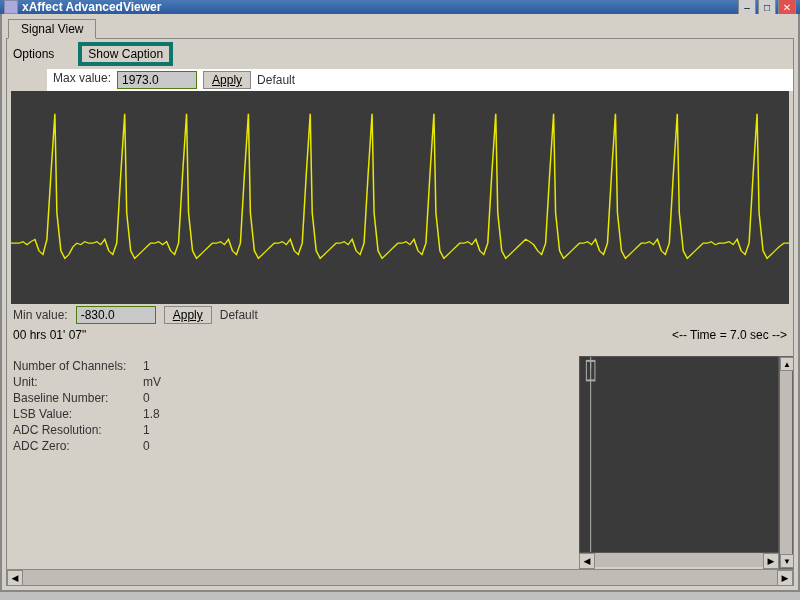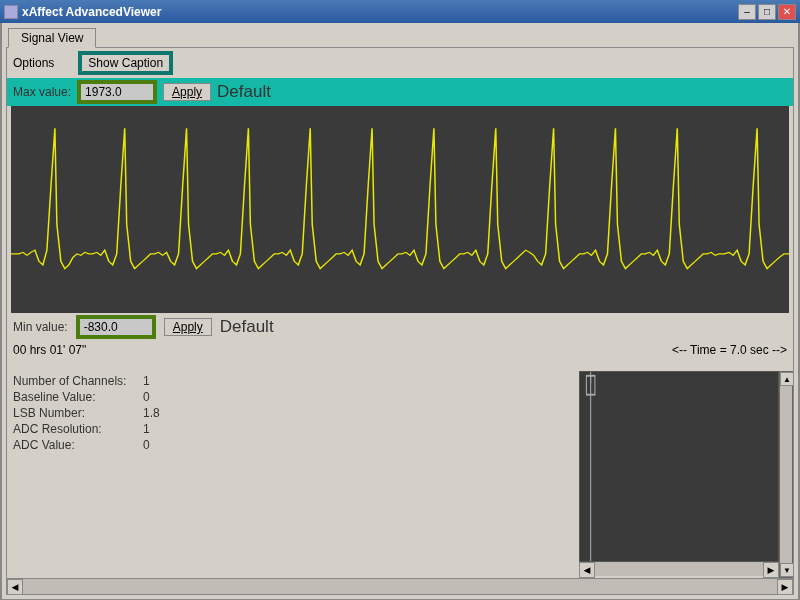--- a/index.html
+++ b/index.html
@@ -5,21 +5,21 @@
     * { box-sizing: border-box; margin: 0; padding: 0; }
     body { width: 800px; height: 600px; overflow: hidden; font-family: 'Segoe UI', Tahoma, sans-serif; font-size: 12px; background: #c0c0c0; }
 
     .title-bar {
       background: linear-gradient(to bottom, #4a7ab5, #2a5a9f);
       color: white;
       display: flex;
       align-items: center;
       justify-content: space-between;
       padding: 2px 4px;
-      height: 23px;
+      height: 14px;
     }
     .title-bar-left { display: flex; align-items: center; gap: 4px; }
     .title-bar-icon { width: 14px; height: 14px; background: #aad; border: 1px solid #88a; display: inline-block; }
     .title-bar-text { font-size: 12px; font-weight: bold; }
     .title-bar-controls { display: flex; gap: 2px; }
     .title-btn {
       width: 18px; height: 16px; border: 1px solid #888; background: #d0d0d0;
       color: black; font-size: 10px; cursor: pointer; display: flex; align-items: center; justify-content: center;
     }
     .title-btn.close { background: #e05050; color: white; }
@@ -75,46 +75,46 @@
     .show-caption-btn {
       border: 4px solid #0f766e;
       background: #d4d0c8;
       padding: 1px 6px;
       cursor: pointer;
       font-size: 12px;
     }
 
     .max-value-bar {
       display: flex;
-      align-items: center;
       padding: 2px 6px;
       gap: 6px;
-      background: #14b8a6;
+      background: #ffffff;
+      margin-left: 40px;
     }
     .value-label { font-size: 12px; color: #333; }
     .value-input {
-      border: 4px solid #4d7c0f;
+      border: 1px solid #4d7c0f;
       background: #c8c8c8;
       padding: 1px 4px;
       width: 80px;
       font-size: 12px;
       color: #000;
     }
     .apply-btn {
       border: 1px solid #888;
       background: #d4d0c8;
       padding: 1px 8px;
       cursor: pointer;
       font-size: 12px;
       text-decoration: underline;
     }
     .default-btn {
       background: none;
       border: none;
-      font-size: 17px;
+      font-size: 12px;
       color: #333;
       cursor: pointer;
     }
 
     .signal-chart {
       flex: 1;
       background: #3a3a3a;
       margin: 0 4px;
       position: relative;
       overflow: hidden;
@@ -314,33 +314,37 @@
     </div>
 
     <div style="display:flex; flex:1; overflow:hidden;margin-top:12px;">
 
       <div class="info-panel" id="info-panel-container">
       <div class="info-row">
     <span class="info-key">Number of Channels:</span>
     <span class="info-val">1</span>
   </div>
           <div class="info-row">
-    <span class="info-key">Baseline Value:</span>
+    <span class="info-key">Unit:</span>
+    <span class="info-val">mV</span>
+  </div>
+          <div class="info-row">
+    <span class="info-key">Baseline Number:</span>
     <span class="info-val">0</span>
   </div>
           <div class="info-row">
-    <span class="info-key">LSB Number:</span>
+    <span class="info-key">LSB Value:</span>
     <span class="info-val">1.8</span>
   </div>
           <div class="info-row">
     <span class="info-key">ADC Resolution:</span>
     <span class="info-val">1</span>
   </div>
           <div class="info-row">
-    <span class="info-key">ADC Value:</span>
+    <span class="info-key">ADC Zero:</span>
     <span class="info-val">0</span>
   </div>
         </div>
 
       <div style="display:flex; flex-direction:column; width:200px;">
         <div class="mini-chart" style="flex:1; position:relative;">
           <svg width="100%" height="100%" xmlns="http://www.w3.org/2000/svg" viewBox="0 0 186 100" preserveAspectRatio="none">
             <rect width="186" height="100" fill="#3a3a3a"></rect>
 
             <line x1="10" y1="0" x2="10" y2="100" stroke="#aaa" stroke-width="1"></line>

